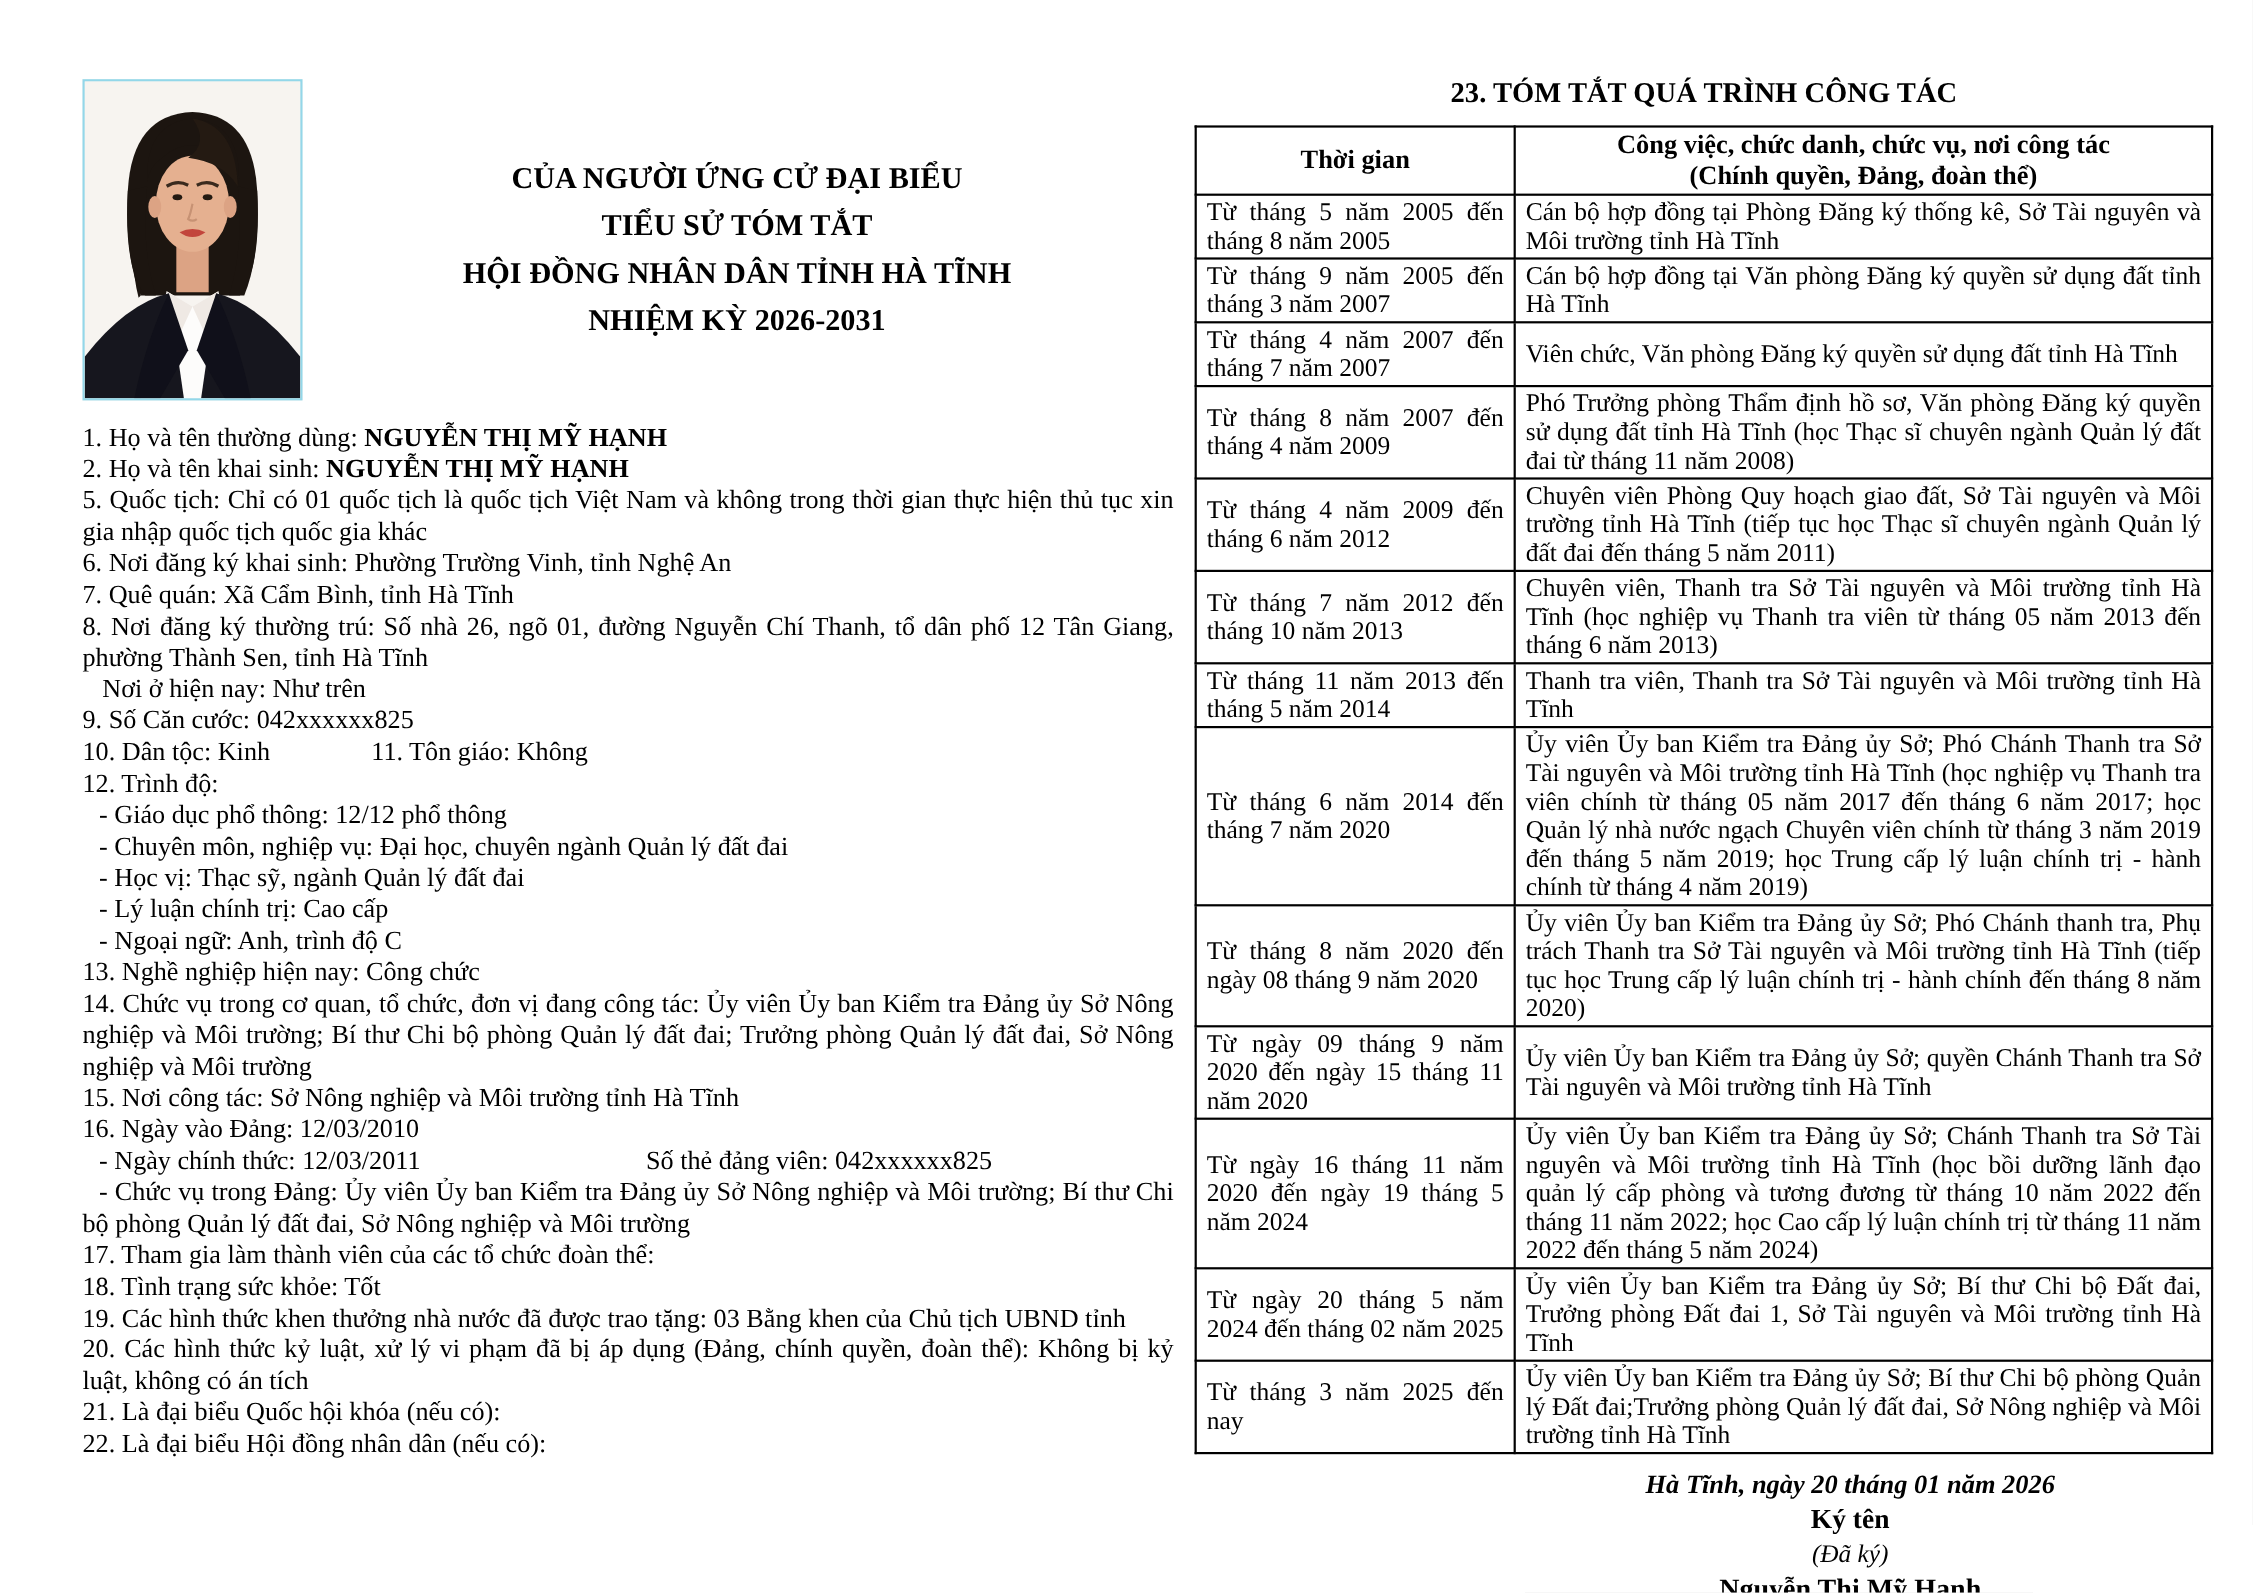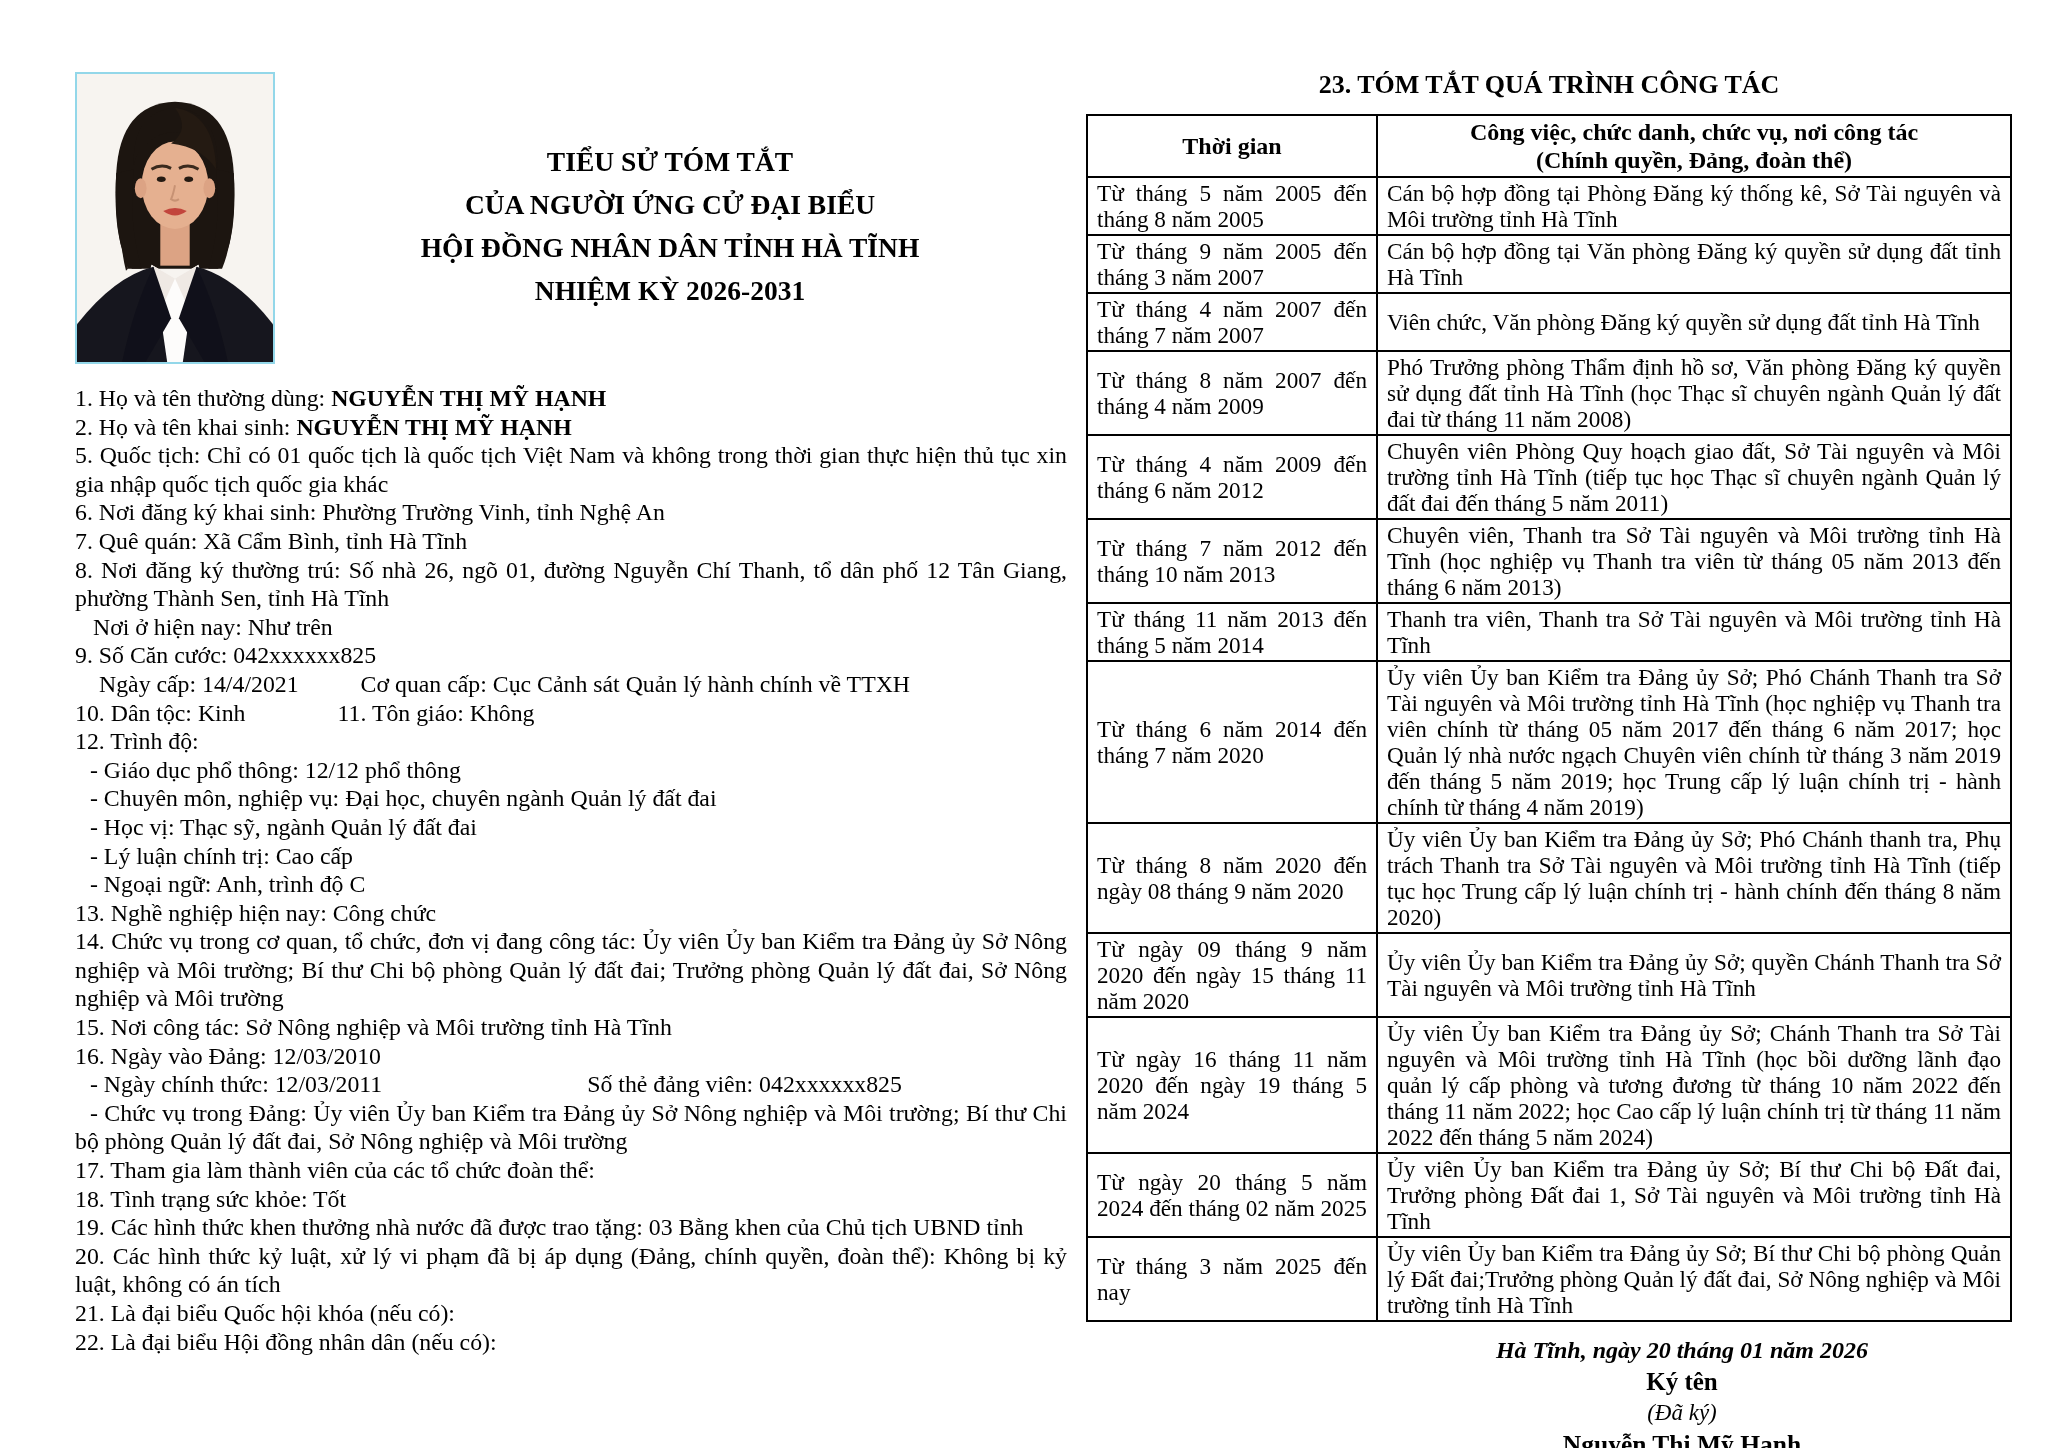--- a/index.html
+++ b/index.html
@@ -94,36 +94,35 @@
 
       <path d="M88,138 Q100,132 112,138 Q100,147 88,138 Z" fill="#c2453c"></path>
 
       <path d="M52,196 Q46,150 48,104 Q40,160 50,198 Z" fill="#1c1510"></path>
       <path d="M40,100 Q36,170 56,196 L66,196 Q52,150 58,96 Z" fill="#1c1510"></path>
       <path d="M160,100 Q164,170 144,196 L134,196 Q148,150 142,96 Z" fill="#1c1510"></path>
     </svg>
   </div>
 
   <div class="left-title">
+    <div>CỦA NGƯỜI ỨNG CỬ ĐẠI BIỂU</div>
     <div>TIỂU SỬ TÓM TẮT</div>
-    <div>CỦA NGƯỜI ỨNG CỬ ĐẠI BIỂU</div>
     <div>HỘI ĐỒNG NHÂN DÂN TỈNH HÀ TĨNH</div>
     <div>NHIỆM KỲ 2026-2031</div>
   </div>
 
   <div class="left-list" id="left-list">
       <p class="bio-line"><span>1. Họ và tên thường dùng: </span><b>NGUYỄN THỊ MỸ HẠNH</b></p>
       <p class="bio-line"><span>2. Họ và tên khai sinh: </span><b>NGUYỄN THỊ MỸ HẠNH</b></p>
       <p class="bio-line"><span>5. Quốc tịch: Chỉ có 01 quốc tịch là quốc tịch Việt Nam và không trong thời gian thực hiện thủ tục xin gia nhập quốc tịch quốc gia khác</span></p>
       <p class="bio-line"><span>6. Nơi đăng ký khai sinh: Phường Trường Vinh, tỉnh Nghệ An</span></p>
       <p class="bio-line"><span>7. Quê quán: Xã Cẩm Bình, tỉnh Hà Tĩnh</span></p>
       <p class="bio-line"><span>8. Nơi đăng ký thường trú: Số nhà 26, ngõ 01, đường Nguyễn Chí Thanh, tổ dân phố 12 Tân Giang, phường Thành Sen, tỉnh Hà Tĩnh</span></p>
       <p class="bio-line" style="text-indent: 18px;"><span>Nơi ở hiện nay: Như trên</span></p>
       <p class="bio-line"><span>9. Số Căn cước: 042xxxxxx825</span></p>
-      <p class="bio-line" style="text-indent: 24px;"><span>Ngày cấp: 14/4/2021</span><span class="gap" style="width: 62px;"></span><span>Cơ quan cấp: Cục Cảnh sát Quản lý hành chính về TTXH</span></p>
       <p class="bio-line"><span>10. Dân tộc: Kinh</span><span class="gap" style="width: 92px;"></span><span>11. Tôn giáo: Không</span></p>
       <p class="bio-line"><span>12. Trình độ:</span></p>
       <p class="bio-line" style="text-indent: 15px;"><span>- Giáo dục phổ thông: 12/12 phổ thông</span></p>
       <p class="bio-line" style="text-indent: 15px;"><span>- Chuyên môn, nghiệp vụ: Đại học, chuyên ngành Quản lý đất đai</span></p>
       <p class="bio-line" style="text-indent: 15px;"><span>- Học vị: Thạc sỹ, ngành Quản lý đất đai</span></p>
       <p class="bio-line" style="text-indent: 15px;"><span>- Lý luận chính trị: Cao cấp</span></p>
       <p class="bio-line" style="text-indent: 15px;"><span>- Ngoại ngữ: Anh, trình độ C</span></p>
       <p class="bio-line"><span>13. Nghề nghiệp hiện nay: Công chức</span></p>
       <p class="bio-line"><span>14. Chức vụ trong cơ quan, tổ chức, đơn vị đang công tác: Ủy viên Ủy ban Kiểm tra Đảng ủy Sở Nông nghiệp và Môi trường; Bí thư Chi bộ phòng Quản lý đất đai; Trưởng phòng Quản lý đất đai, Sở Nông nghiệp và Môi trường</span></p>
       <p class="bio-line"><span>15. Nơi công tác: Sở Nông nghiệp và Môi trường tỉnh Hà Tĩnh</span></p>

